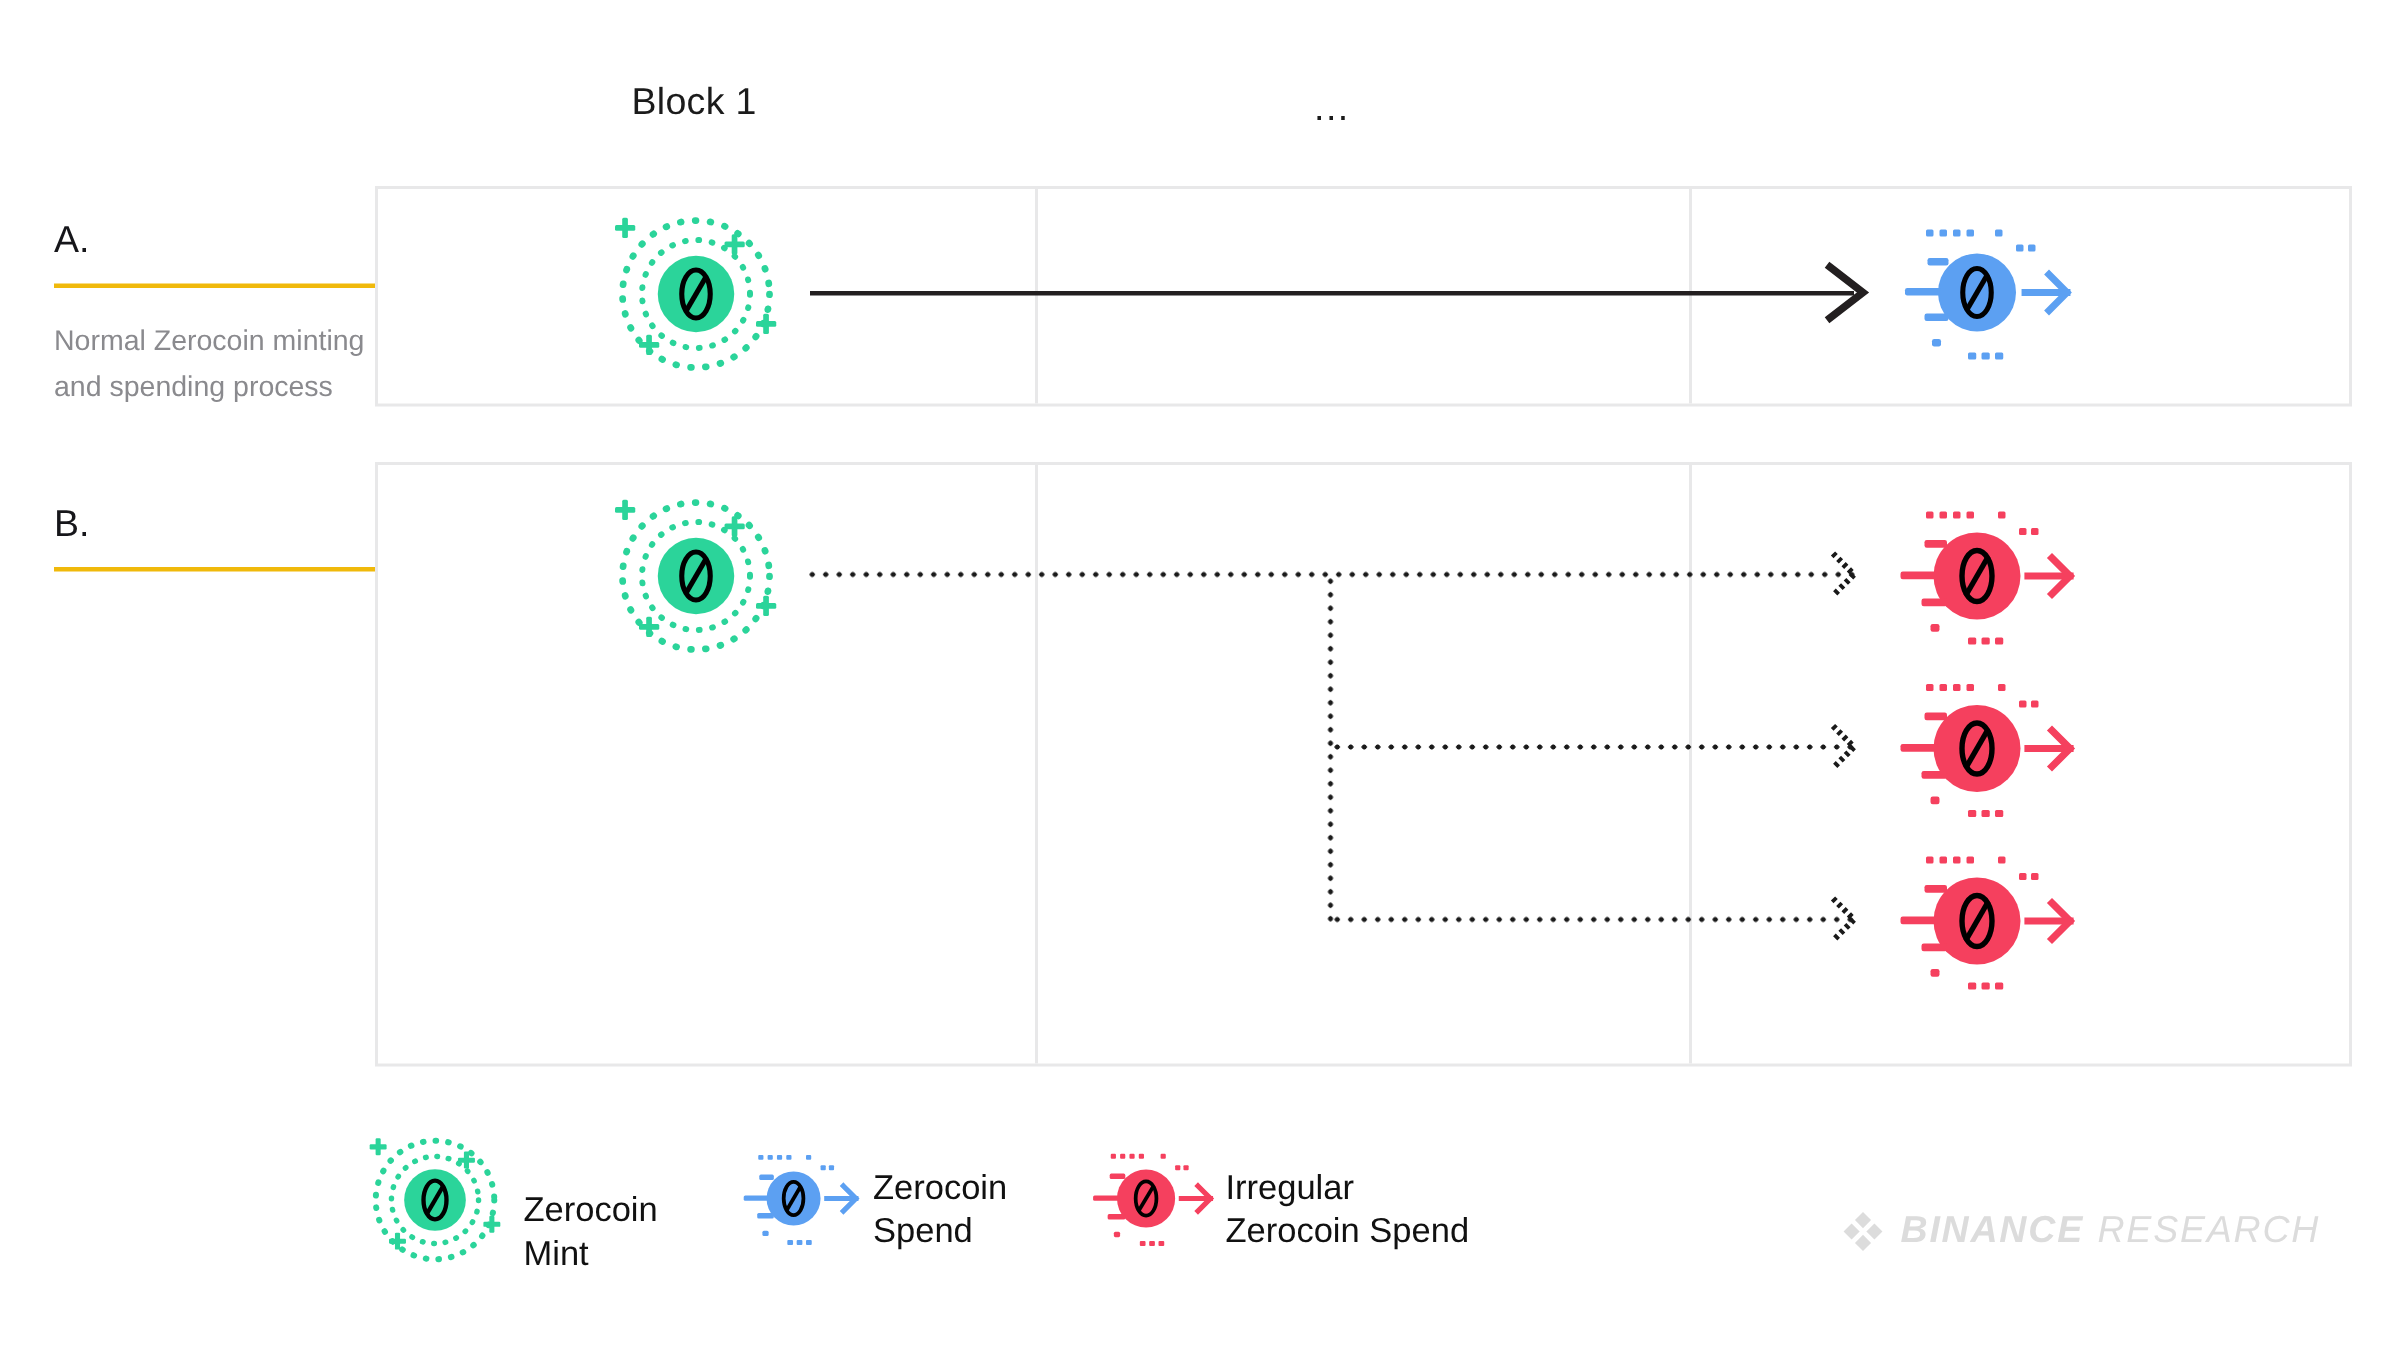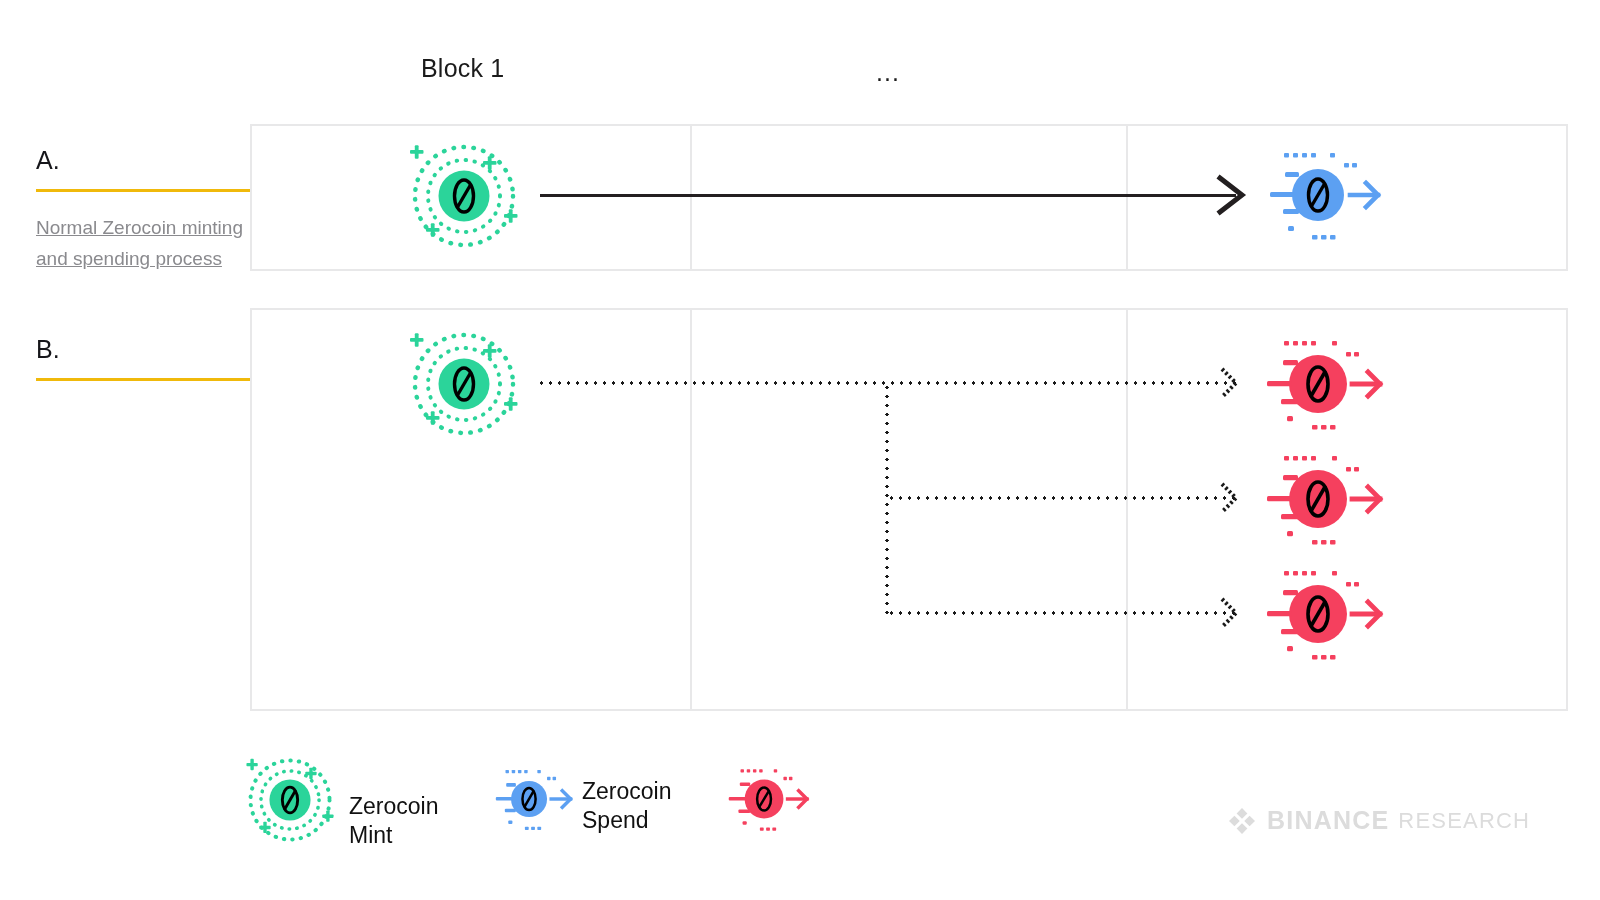--- a/index.html
+++ b/index.html
@@ -36,21 +36,20 @@
     margin-bottom: 16px;
   }
   .row-rule {
     width: 214px; height: 3px; background: #F0B90B;
     margin-bottom: 20px;
   }
   .row-desc {
     font-size: 19px;
     line-height: 31px;
     color: #8a8a8e;
-    text-decoration: underline;
   }
 
   
   .panel {
     position: absolute;
     border: 2px solid #e8e8e9;
     background: #fff;
   }
   .vdiv {
     position: absolute;
@@ -86,24 +85,25 @@
   .legend-text {
     font-size: 23px; line-height: 29px; color: #111;
     white-space: pre-line;
   }
 
   
   .watermark {
     position: absolute;
     display: flex; align-items: center;
     color: #dcdcdc;
+    font-style: italic;
   }
   .wm-diamond { position: relative; width: 28px; height: 28px; margin-right: 11px; }
   .wm-b { font-size: 25px; font-weight: 700; letter-spacing: 1.2px; }
-  .wm-r { font-size: 22px; font-weight: 400; letter-spacing: 1.2px; margin-left: 9px; }
+  .wm-r { font-size: 25px; font-weight: 400; letter-spacing: 1.2px; margin-left: 9px; }
 </style>
 </head>
 <body>
 
 <div id="stage">
 
   <div class="block-title" style="left:421px; top:54px;">Block 1</div>
   <div class="ellipsis-title" style="left:876px; top:58px;">...</div>
 
   <div class="row-label" style="left:36px; top:148px;">
@@ -378,20 +378,22 @@
         <rect x="25" y="84" width="6" height="5.2" rx="1.5"></rect>
         <rect x="50" y="93" width="5.5" height="4.8" rx="1"></rect>
           <rect x="59" y="93" width="5.5" height="4.8" rx="1"></rect>
         <rect x="68" y="93" width="5.5" height="4.8" rx="1"></rect>
       </g>
       <g stroke="#F5405E" stroke-width="5" fill="none" stroke-linecap="square">
         <line x1="90" y1="52" x2="118" y2="52"></line>
         <polyline points="106,40 118,52 106,64"></polyline>
       </g>
     </svg>
+    <div class="legend-text" style="margin-left:7px;">Irregular
+Zerocoin Spend</div>
   </div>
 
   <div class="watermark" style="left:1228px; top:806px;">
     <svg class="wm-diamond" width="28" height="28" viewBox="0 0 28 28">
       <g fill="#dcdcdc">
         <rect x="10.2" y="2.6" width="7.6" height="7.6" transform="rotate(45 14 6.4)"></rect>
         <rect x="2.6" y="10.2" width="7.6" height="7.6" transform="rotate(45 6.4 14)"></rect>
         <rect x="17.8" y="10.2" width="7.6" height="7.6" transform="rotate(45 21.6 14)"></rect>
         <rect x="10.2" y="17.8" width="7.6" height="7.6" transform="rotate(45 14 21.6)"></rect>
       </g>

